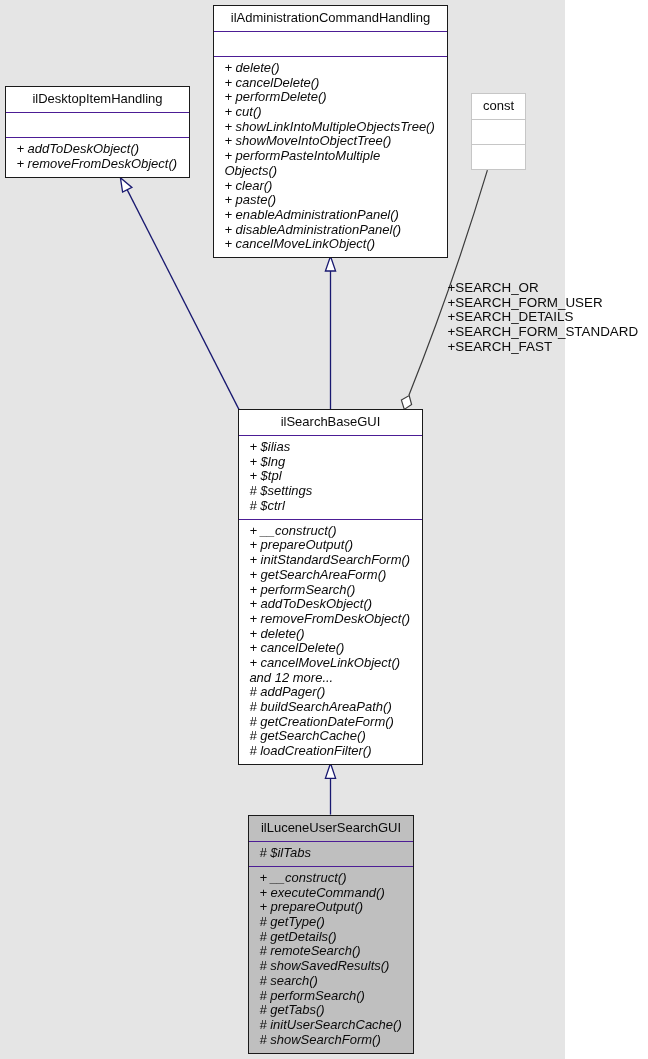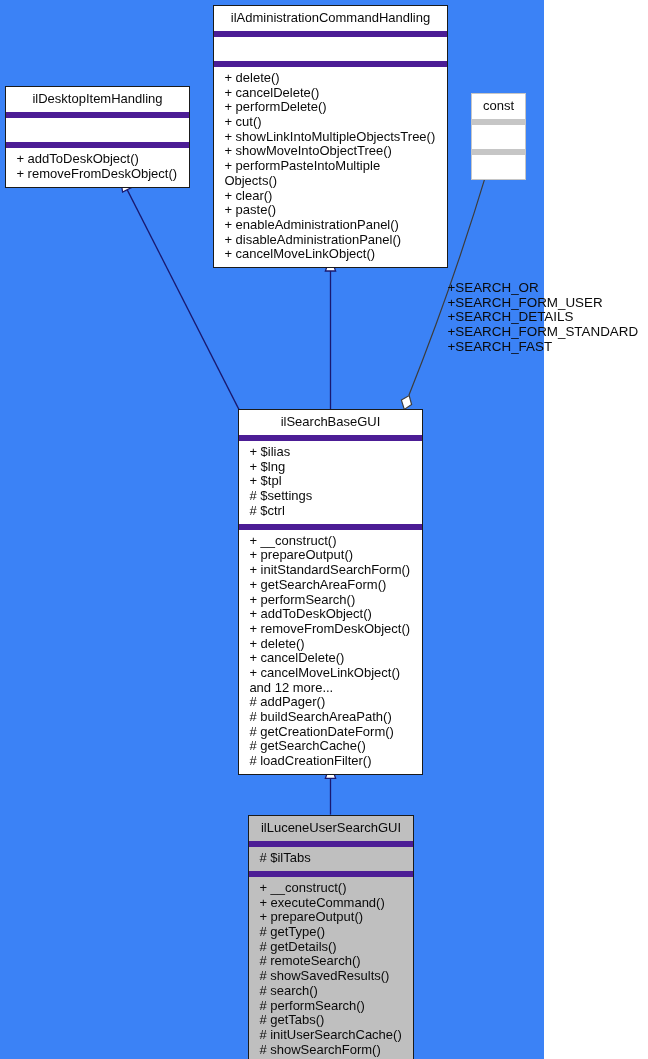--- a/index.html
+++ b/index.html
@@ -11,21 +11,22 @@
   body {
     width: 648px;
     height: 1059px;
     overflow: hidden;
     font-family: "Liberation Sans", sans-serif;
   }
   #canvas {
     position: relative;
     width: 544px;
     height: 1059px;
-    background: #3b82f6;
+    background: #e5e5e5;
+    padding-left: 21px;
   }
   #edge-layer {
     position: absolute;
     left: 0;
     top: 0;
     width: 648px;
     height: 1059px;
     pointer-events: none;
   }
   .uml-node {
@@ -45,23 +46,24 @@
   .uml-title {
     will-change: opacity;
     text-align: center;
     white-space: nowrap;
     line-height: 14.675px;
     height: 24.7px;
     padding: 4.9px 2px 0 2px;
     box-sizing: border-box;
   }
   .uml-section {
-    border-top: 6px solid #4c1d95;
+    border-top: 1px solid #4c1d95;
     padding: 4.2px 0 5.4px 0;
     box-sizing: border-box;
+    font-style: italic;
   }
   .uml-node.faded .uml-section {
     border-top-color: #c6c6c6;
   }
   .uml-row {
     will-change: opacity;
     white-space: nowrap;
     line-height: 14.675px;
     height: 14.675px;
     padding-left: 10.4px;

